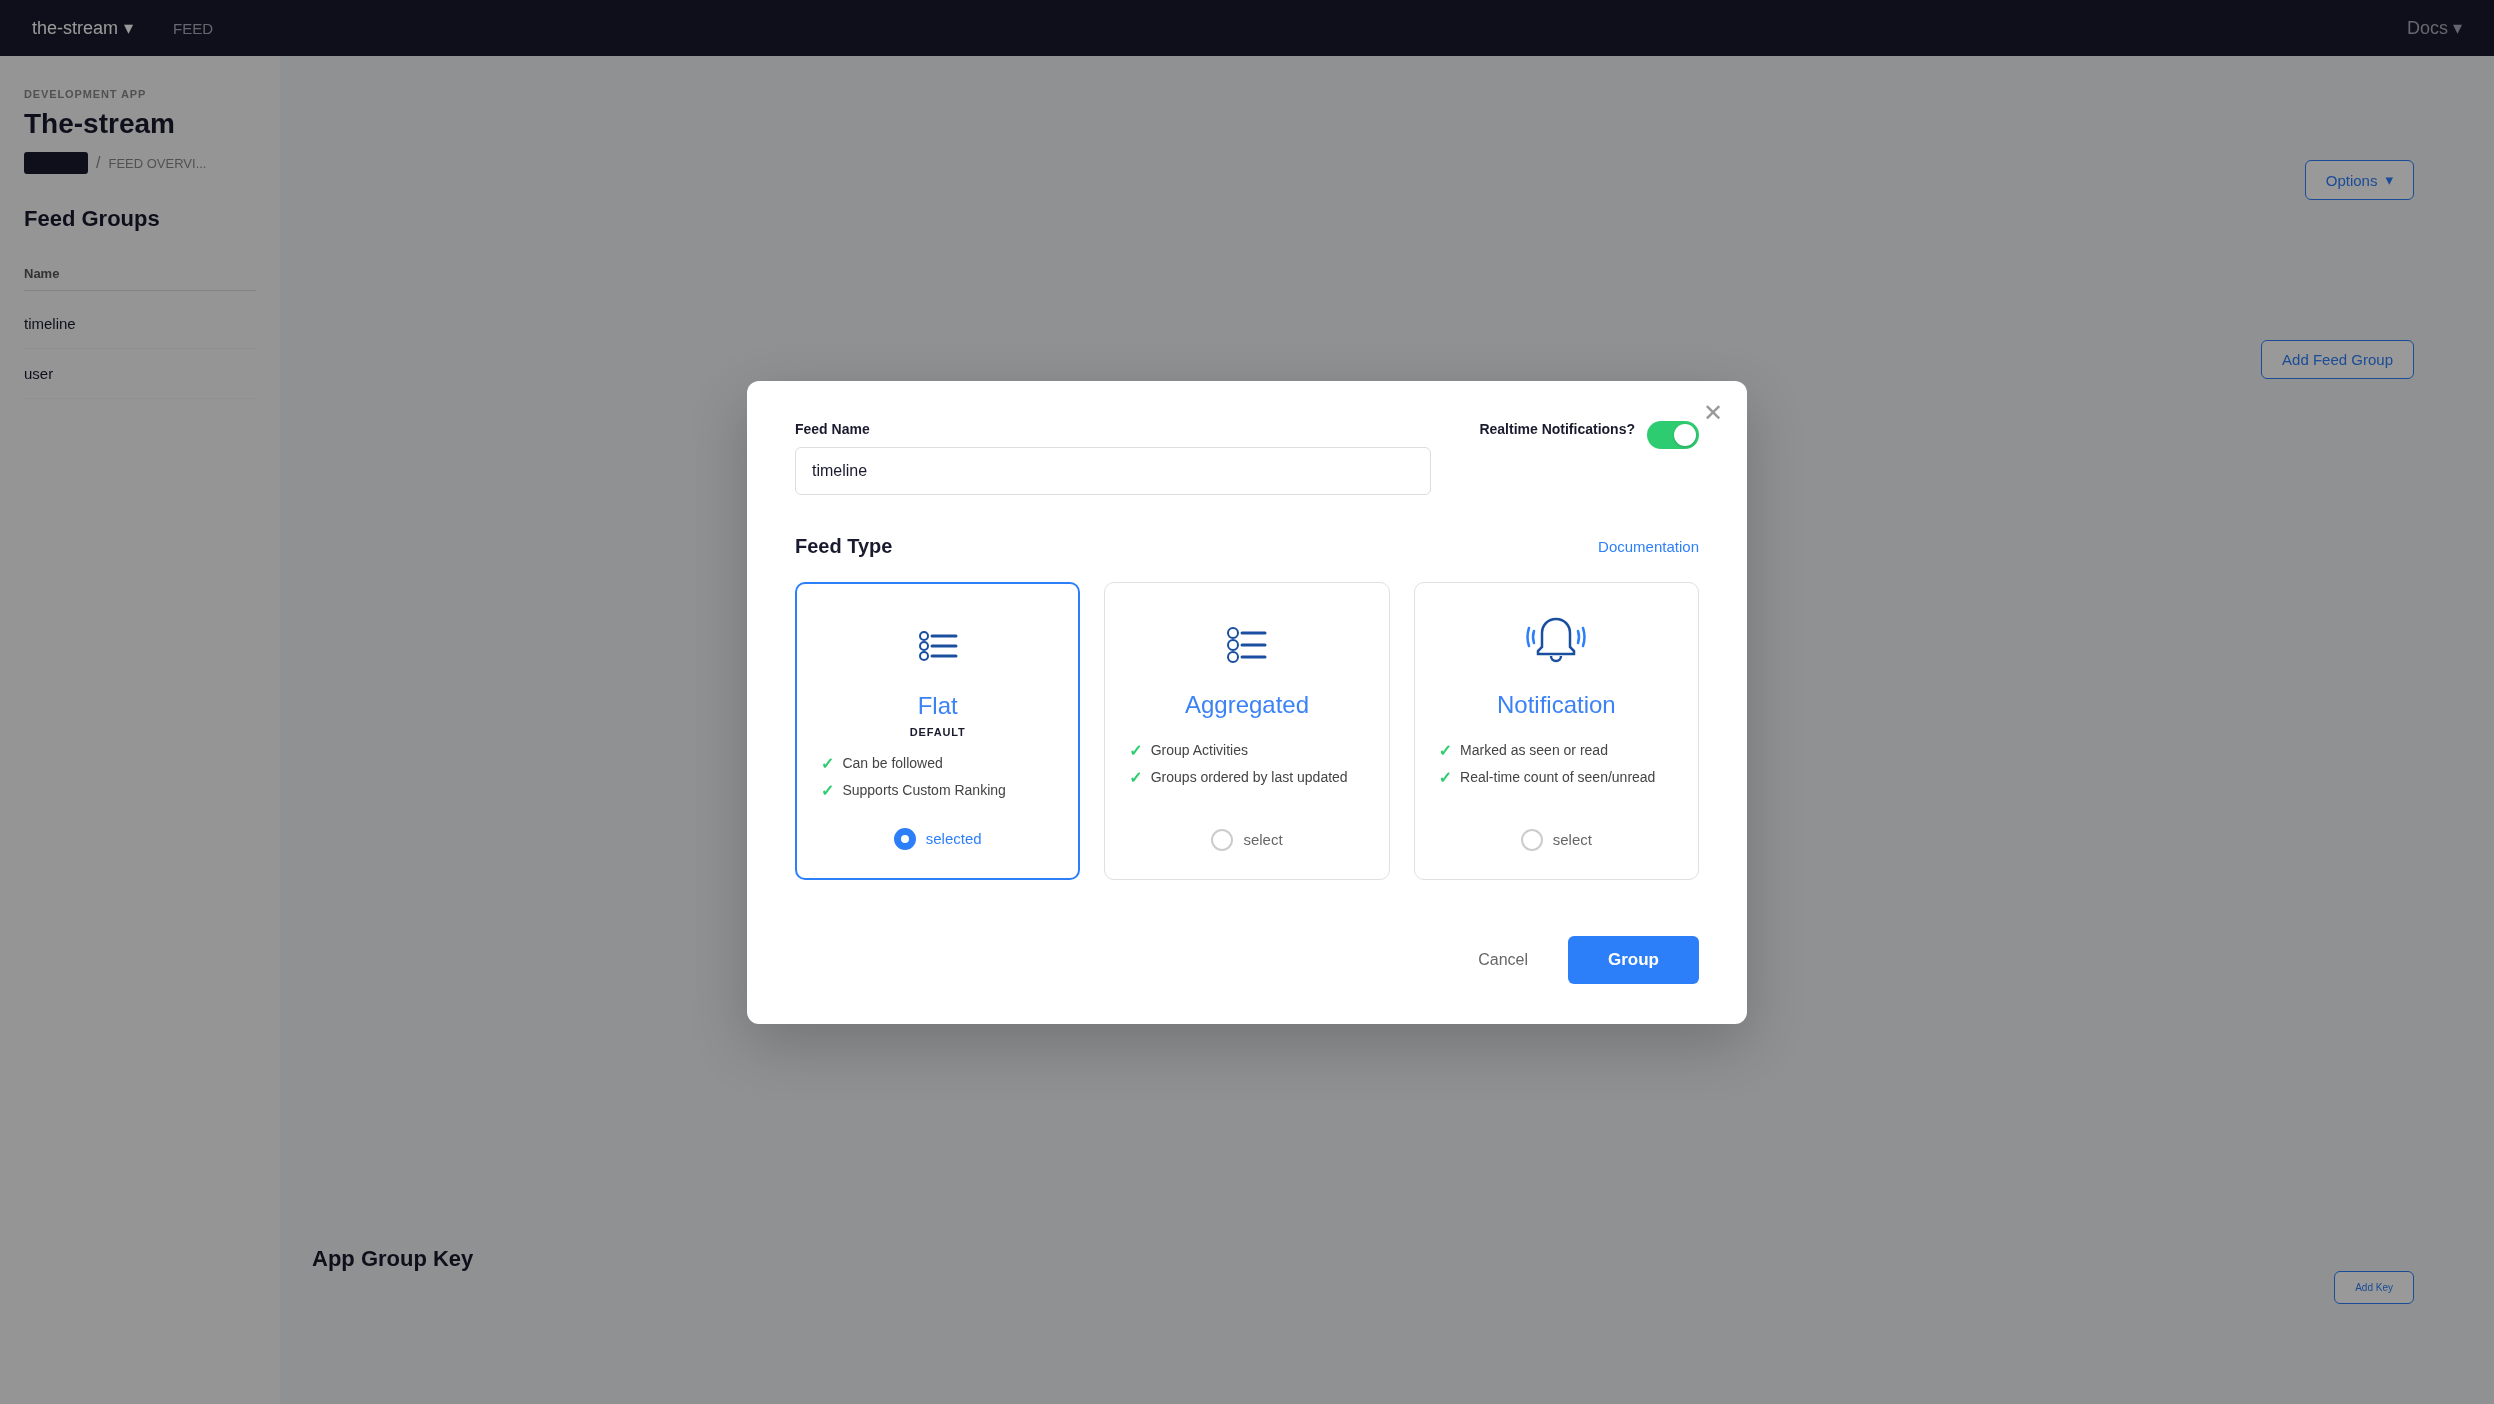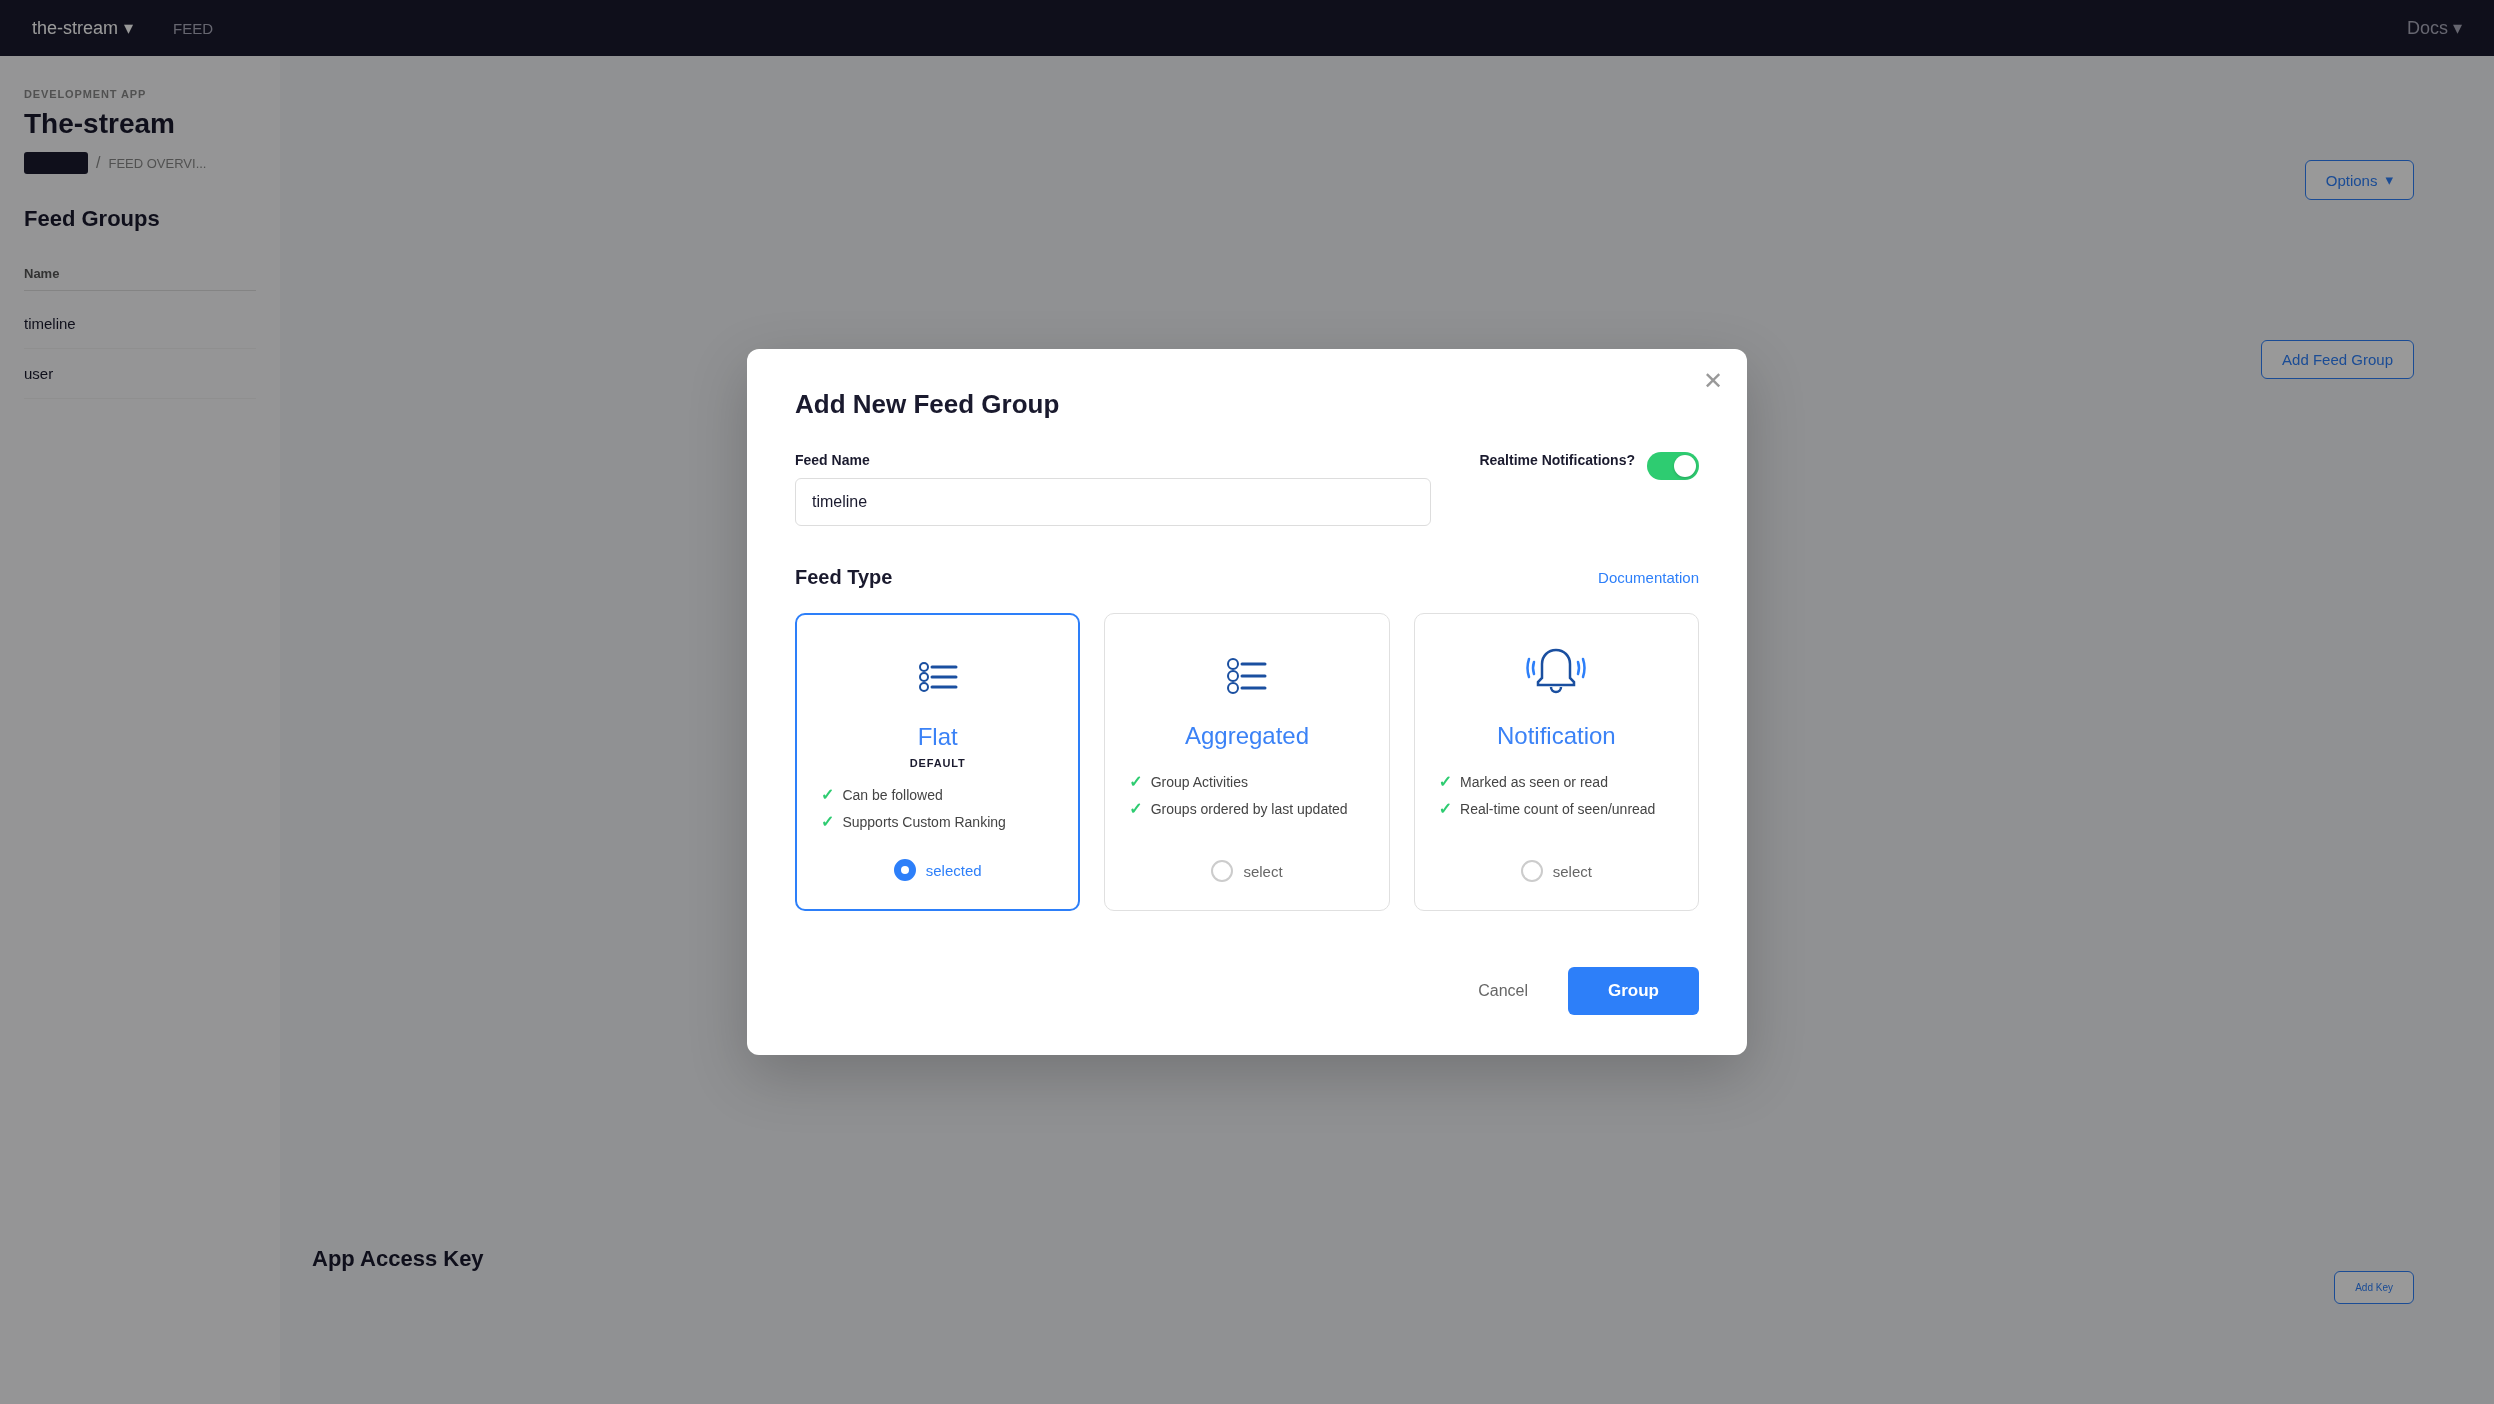--- a/index.html
+++ b/index.html
@@ -503,33 +503,32 @@
   </div>
 
   <button class="options-btn">
     <span>Options</span>
     <span>▾</span>
   </button>
 
   <button class="add-feed-btn">Add Feed Group</button>
 
   <div class="app-access-section">
-    <div class="app-access-title">App Access Key</div>
+    <div class="app-access-title">App Group Key</div>
   </div>
   <button class="add-key-btn">Add Key</button>
 
 </div>
 
 <div class="overlay">
 
   <div class="modal">
 
     <button class="modal-close">✕</button>
 
-    <h2 class="modal-title">Add New Feed Group</h2>
 
     <div class="form-row">
       <div class="form-group">
         <label class="form-label">Feed Name</label>
         <input class="form-input" type="text" value="timeline" style="">
       </div>
       <div class="notification-group">
         <label class="form-label">Realtime Notifications?</label>
         <div class="toggle-wrapper">
           <label class="toggle">

